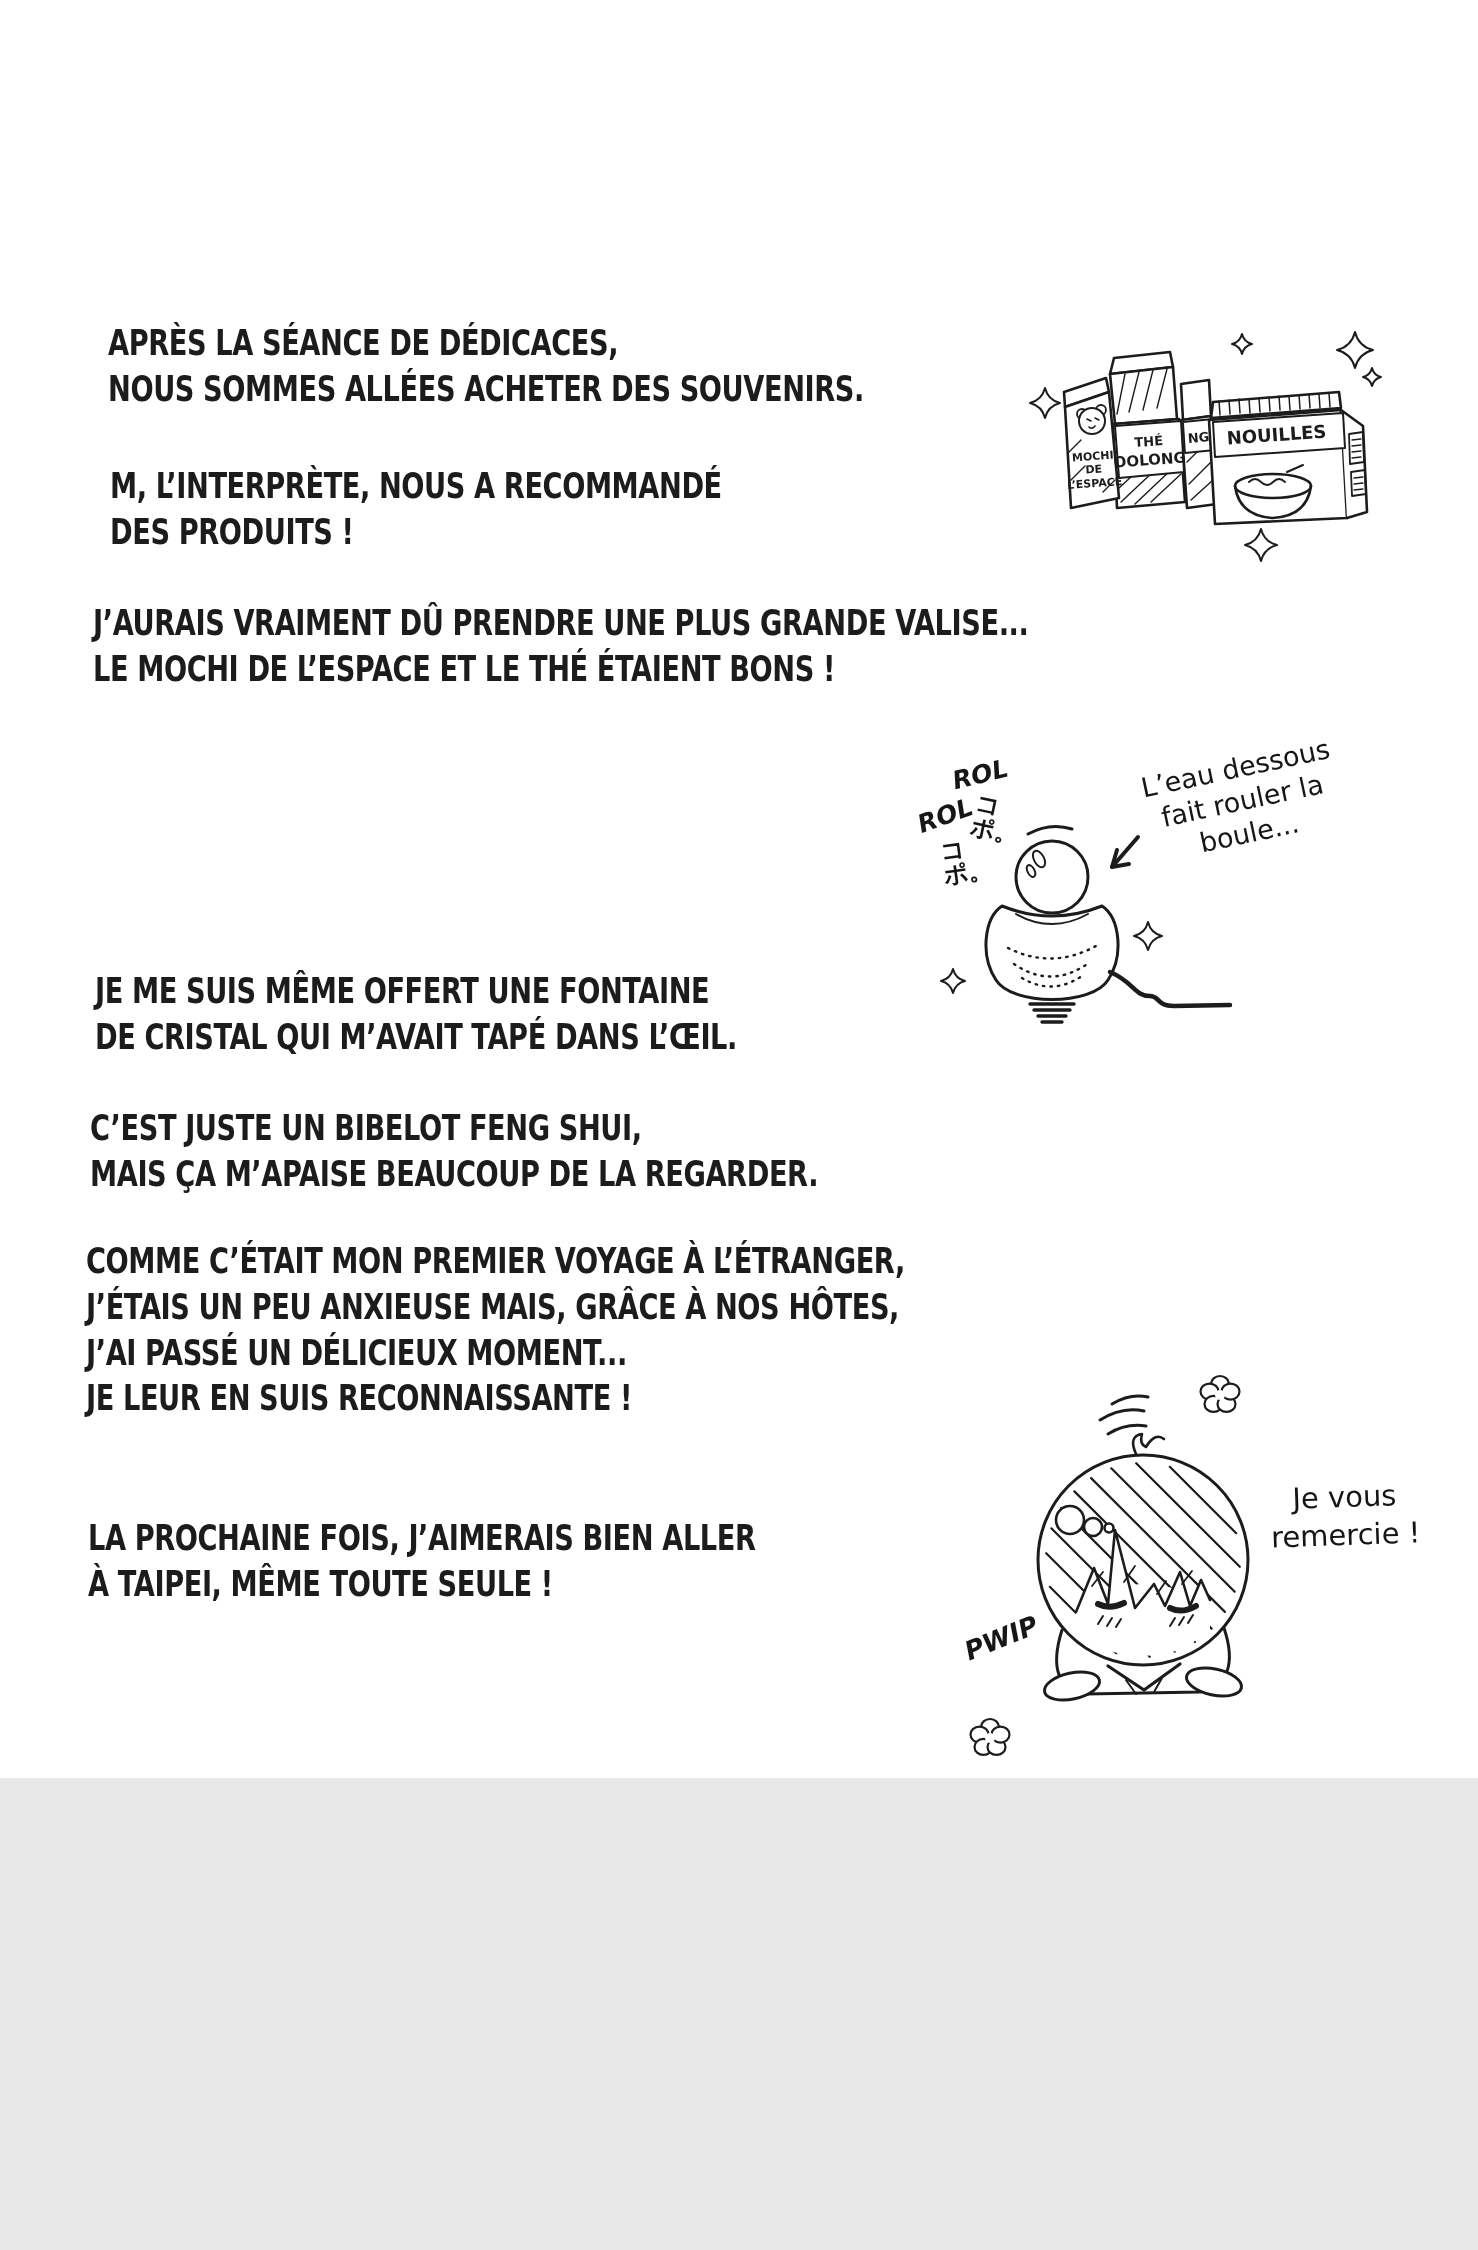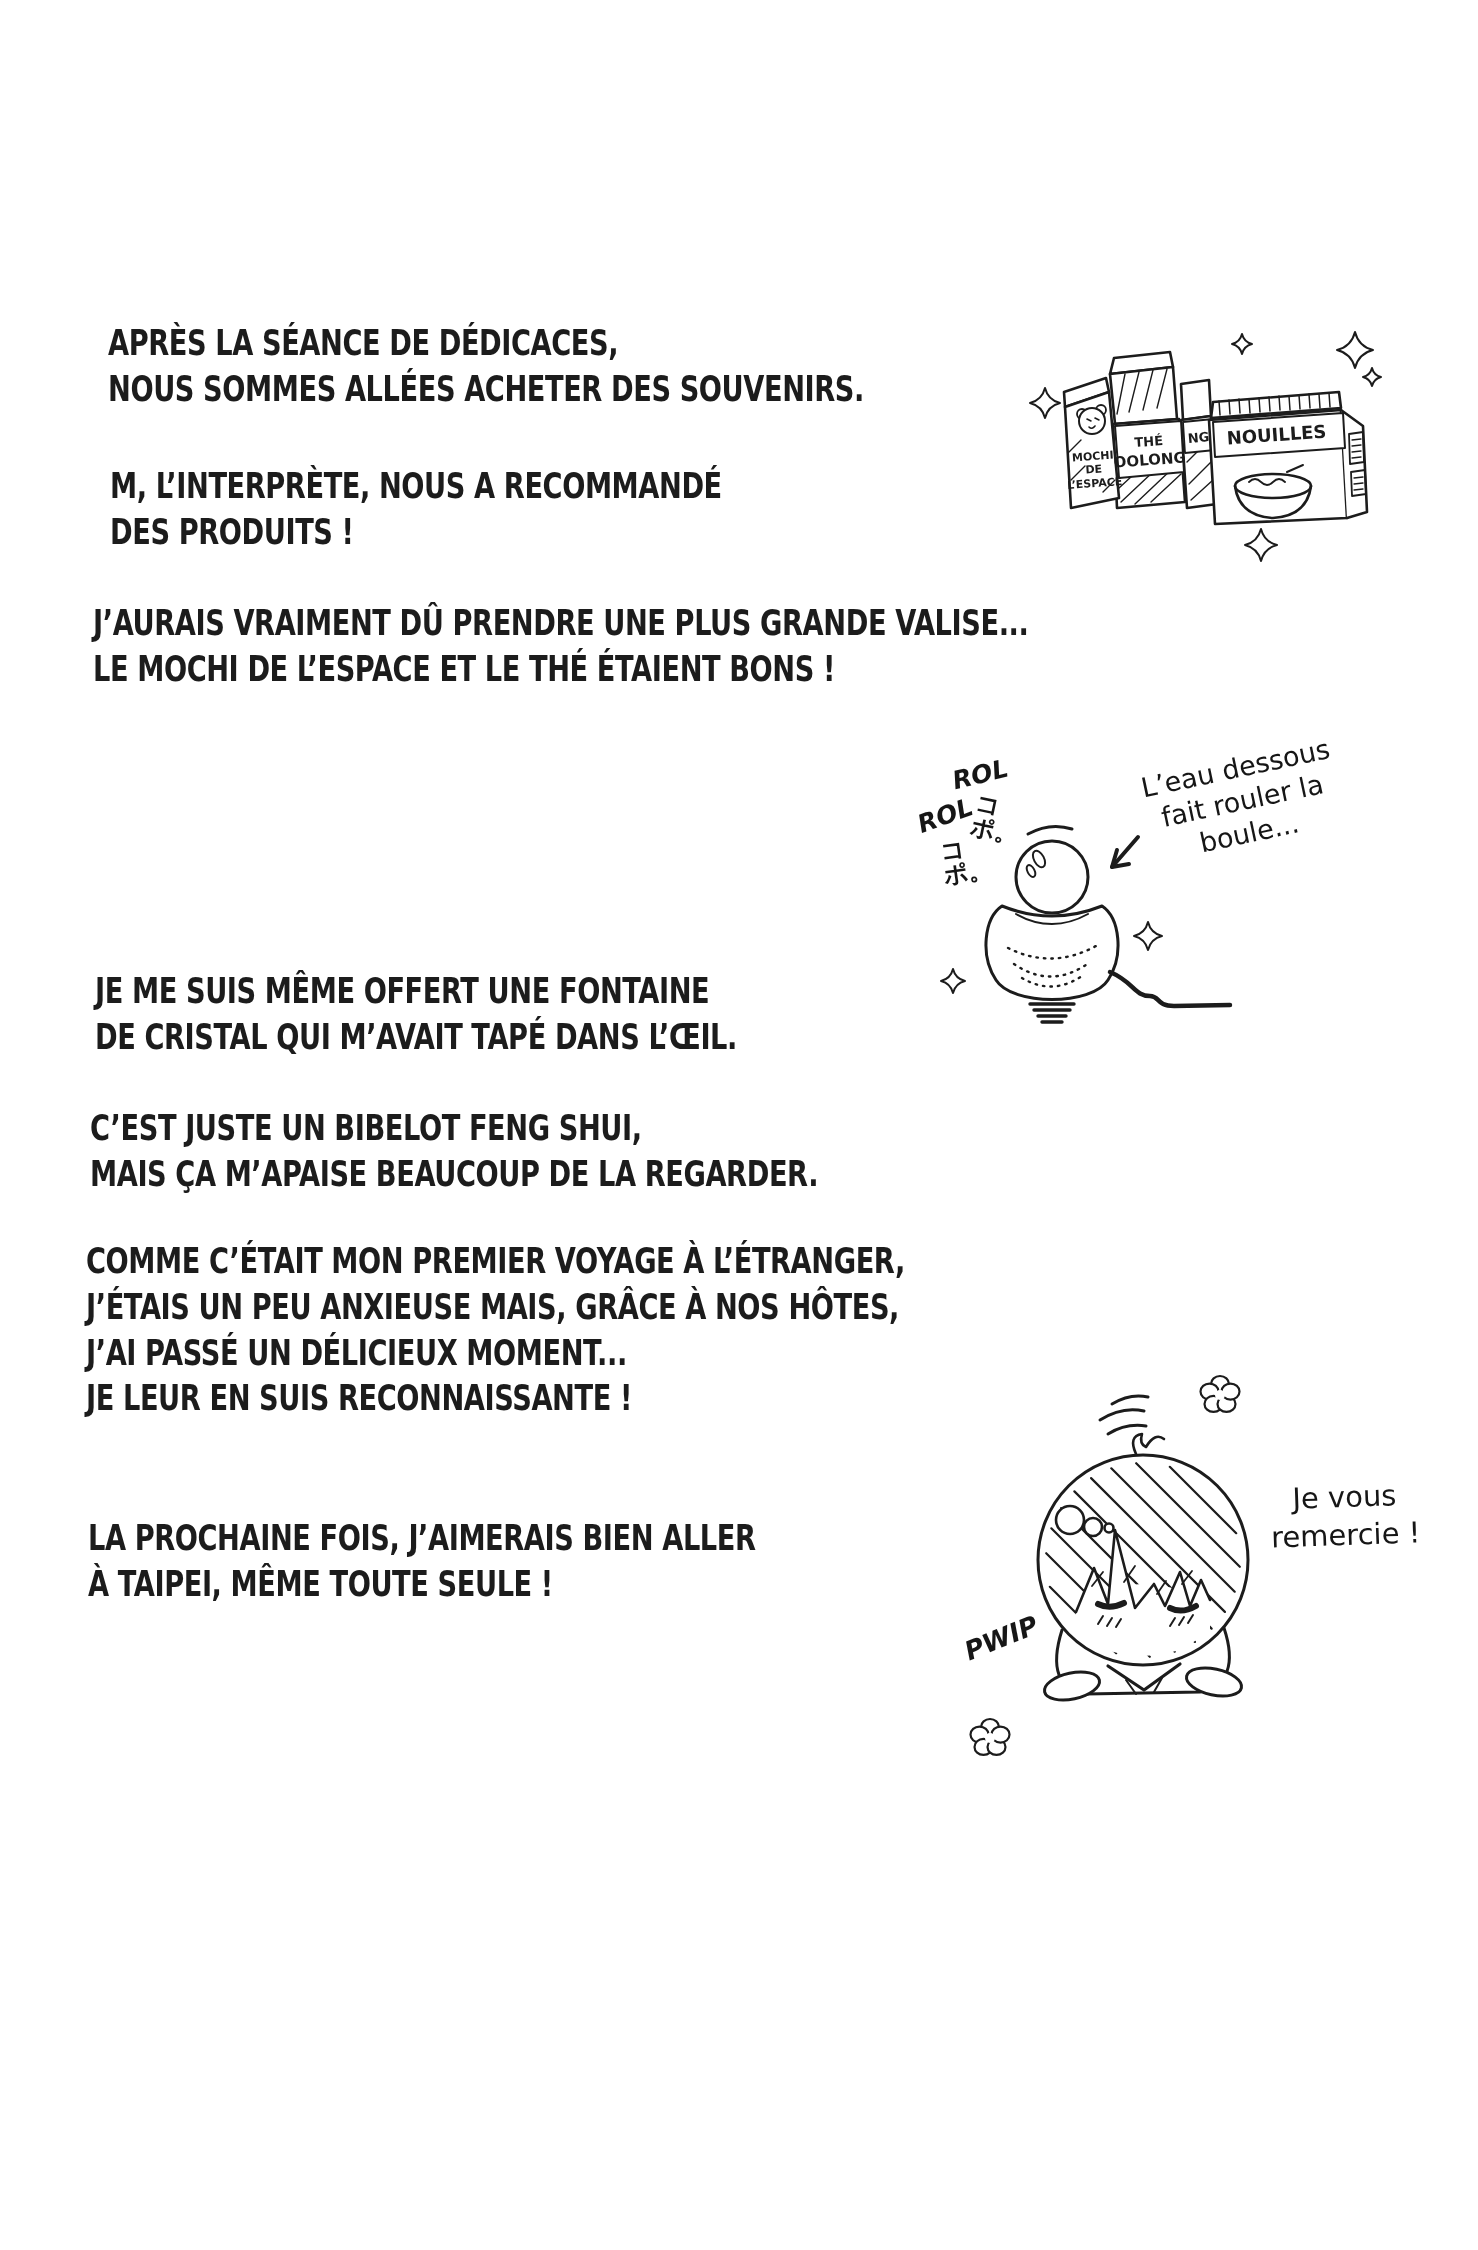--- a/index.html
+++ b/index.html
@@ -1,17 +1,17 @@
 <!DOCTYPE html>
 <html><head>
 <meta charset="utf-8">
 <style>
   html,body{margin:0;padding:0;background:#e8e8e8;}
   .page{
-    position:relative; width:1478px; height:2250px; background:#ffffff;
+    position:relative; width:1478px; height:1778px; background:#ffffff;
     font-family:"DejaVu Sans", sans-serif; color:#1c1c1c; overflow:hidden;
   }
   .para{
     position:absolute; font-weight:bold; font-size:31px; line-height:41px;
     letter-spacing:-0.5px; white-space:nowrap;
     transform:scale(0.88,1.12); transform-origin:left top;
   }
   .hand{
     position:absolute; font-size:27px; line-height:1.22; text-align:center;
     white-space:nowrap; color:#161616;

